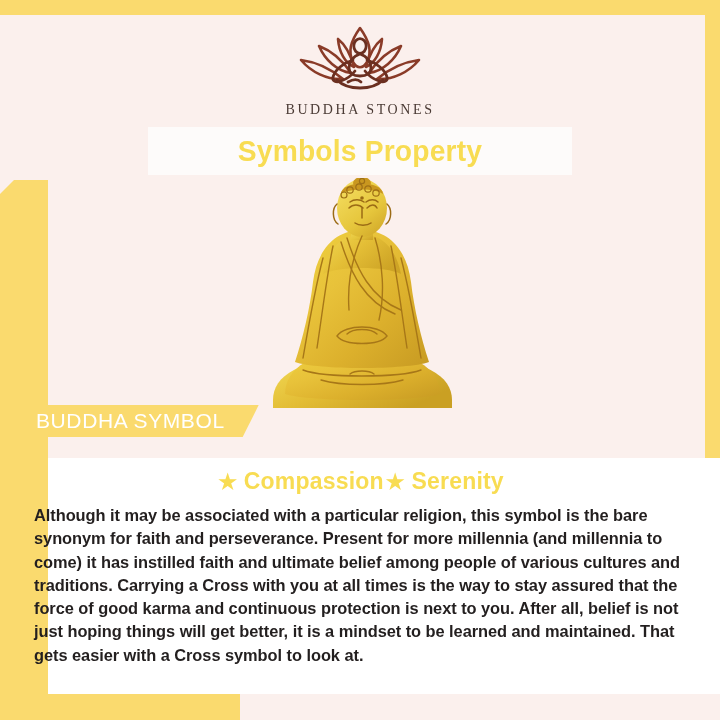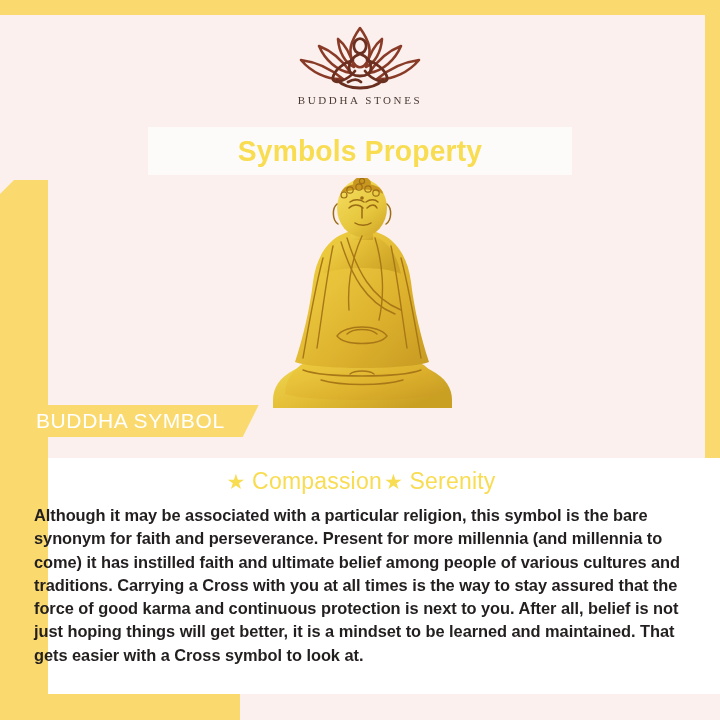--- a/index.html
+++ b/index.html
@@ -67,23 +67,23 @@
     width: 720px;
     text-align: center;
   }
   .logo-mark {
     width: 170px;
     height: 72px;
     margin: 0 auto;
     display: block;
   }
   .logo-text {
-    margin-top: 0;
+    margin-top: 8px;
     font-family: "Liberation Serif", serif;
-    font-size: 11px;
+    font-size: 14px;
     letter-spacing: 2.6px;
     color: #4a3a34;
     font-weight: 400;
   }
 
   
   .title-band {
     position: absolute;
     left: 148px;
     top: 127px;
@@ -144,21 +144,21 @@
   .panel-inner {
     position: absolute;
     left: -22px;
     top: 0;
     width: 672px;
   }
   .virtues {
     text-align: center;
     padding-top: 10px;
     font-family: "Liberation Sans Narrow", "Liberation Sans", sans-serif;
-    font-weight: normal;
+    font-weight: bold;
     font-size: 23px;
     color: #f8dc52;
     letter-spacing: 0.2px;
     white-space: nowrap;
   }
   .virtues .star { font-size: 21px; }
   .virtues .vword { margin-right: 2px; }
 
   .body-copy {
     margin: 9px 0 0 0;

